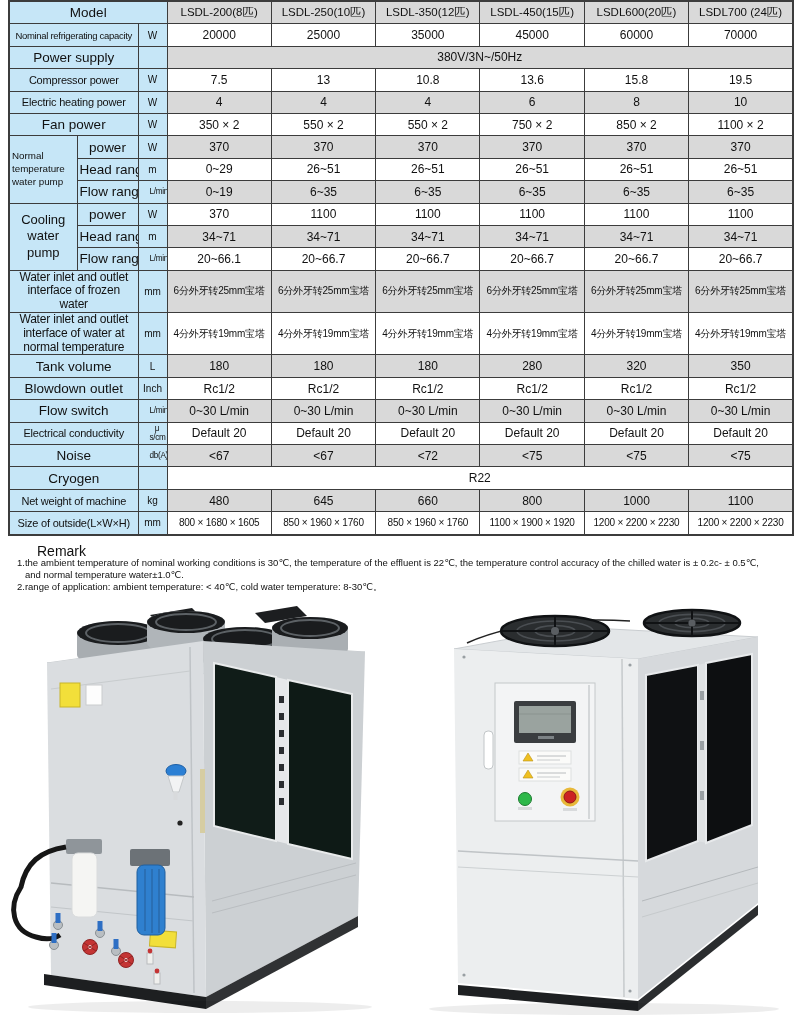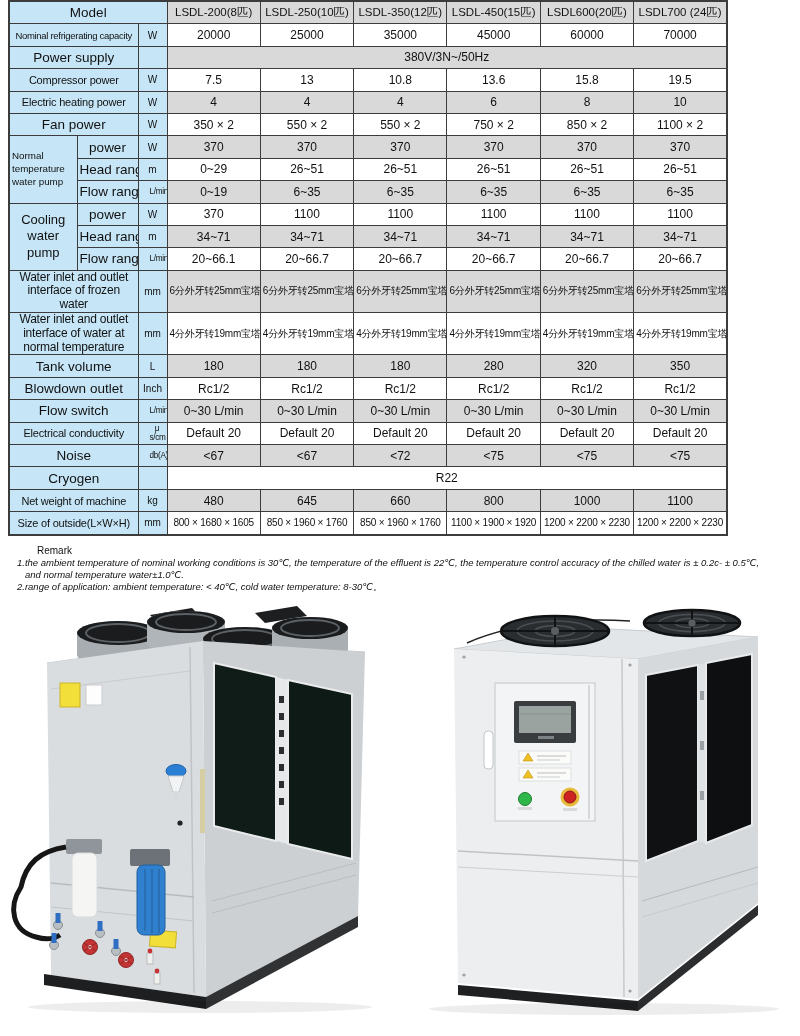--- a/index.html
+++ b/index.html
@@ -1,40 +1,40 @@
 <!DOCTYPE html>
 <html style="--c-title: #2a2a8e; --c-blue: #c6e6f7; --c-gray: #d9d9d9; --c-border: #3c3c3c;"><head>
 <meta charset="utf-8">
 <style>
   html,body{margin:0;padding:0;background:#fff;}
   body{width:800px;font-family:"Liberation Sans","DejaVu Sans",sans-serif;color:#111;}
   .page{width:800px;}
 
   h1.title{margin:6px 0 6px 8px;font-size:17.5px;font-weight:bold;color:var(--c-title,#2a2a8e);letter-spacing:-0.1px;}
 
-  table.spec{border-collapse:collapse;table-layout:fixed;width:720px;margin-left:8px;border:2px solid var(--c-border,#3c3c3c);}
+  table.spec{border-collapse:collapse;table-layout:fixed;width:786px;margin-left:8px;border:2px solid var(--c-border,#3c3c3c);}
   table.spec th,table.spec td{border:1px solid var(--c-border,#3c3c3c);height:21.4px;padding:0 2px;text-align:center;vertical-align:middle;font-weight:normal;overflow:hidden;}
   .model-label{background:var(--c-blue,#c6e6f7);font-size:13.5px;}
   .model-cell{background:var(--c-gray,#d9d9d9);font-size:11.5px;white-space:nowrap;}
   .row-label,.group-label,.unit{background:var(--c-blue,#c6e6f7);}
   .row-label{font-size:13.5px;white-space:nowrap;}
   .row-label.md{font-size:11px;letter-spacing:-0.2px;}
   .row-label.sm{font-size:9.5px;letter-spacing:-0.3px;}
   .row-label.xs{font-size:12px;letter-spacing:-0.2px;white-space:normal;line-height:1.15;}
   .group-label{font-size:13px;line-height:1.25;}
   .group-label.left{font-size:9.8px;text-align:left;line-height:1.3;}
   .unit{font-size:10px;}
   .unit.u-sm{font-size:8.2px;letter-spacing:-0.3px;padding-left:11px;}
   .val{font-size:12px;background:#fff;white-space:nowrap;}
   .val.v-sm{font-size:10px;letter-spacing:-0.2px;}
   tr.shade .val{background:var(--c-gray,#d9d9d9);}
 
   .remark{margin:9px 0 0 17px;font-size:9.5px;line-height:12.2px;color:#111;}
-  .remark-heading{font-size:10px;padding-left:20px;}
-  .remark-line{white-space:pre;font-style:italic;}
+  .remark-heading{font-size:14px;padding-left:20px;}
+  .remark-line{white-space:pre;}
 
   .photos{display:flex;margin-top:8px;}
   .photo{flex:0 0 auto;}
 </style>
 </head>
 <body>
 
 <div class="page">
 
 

